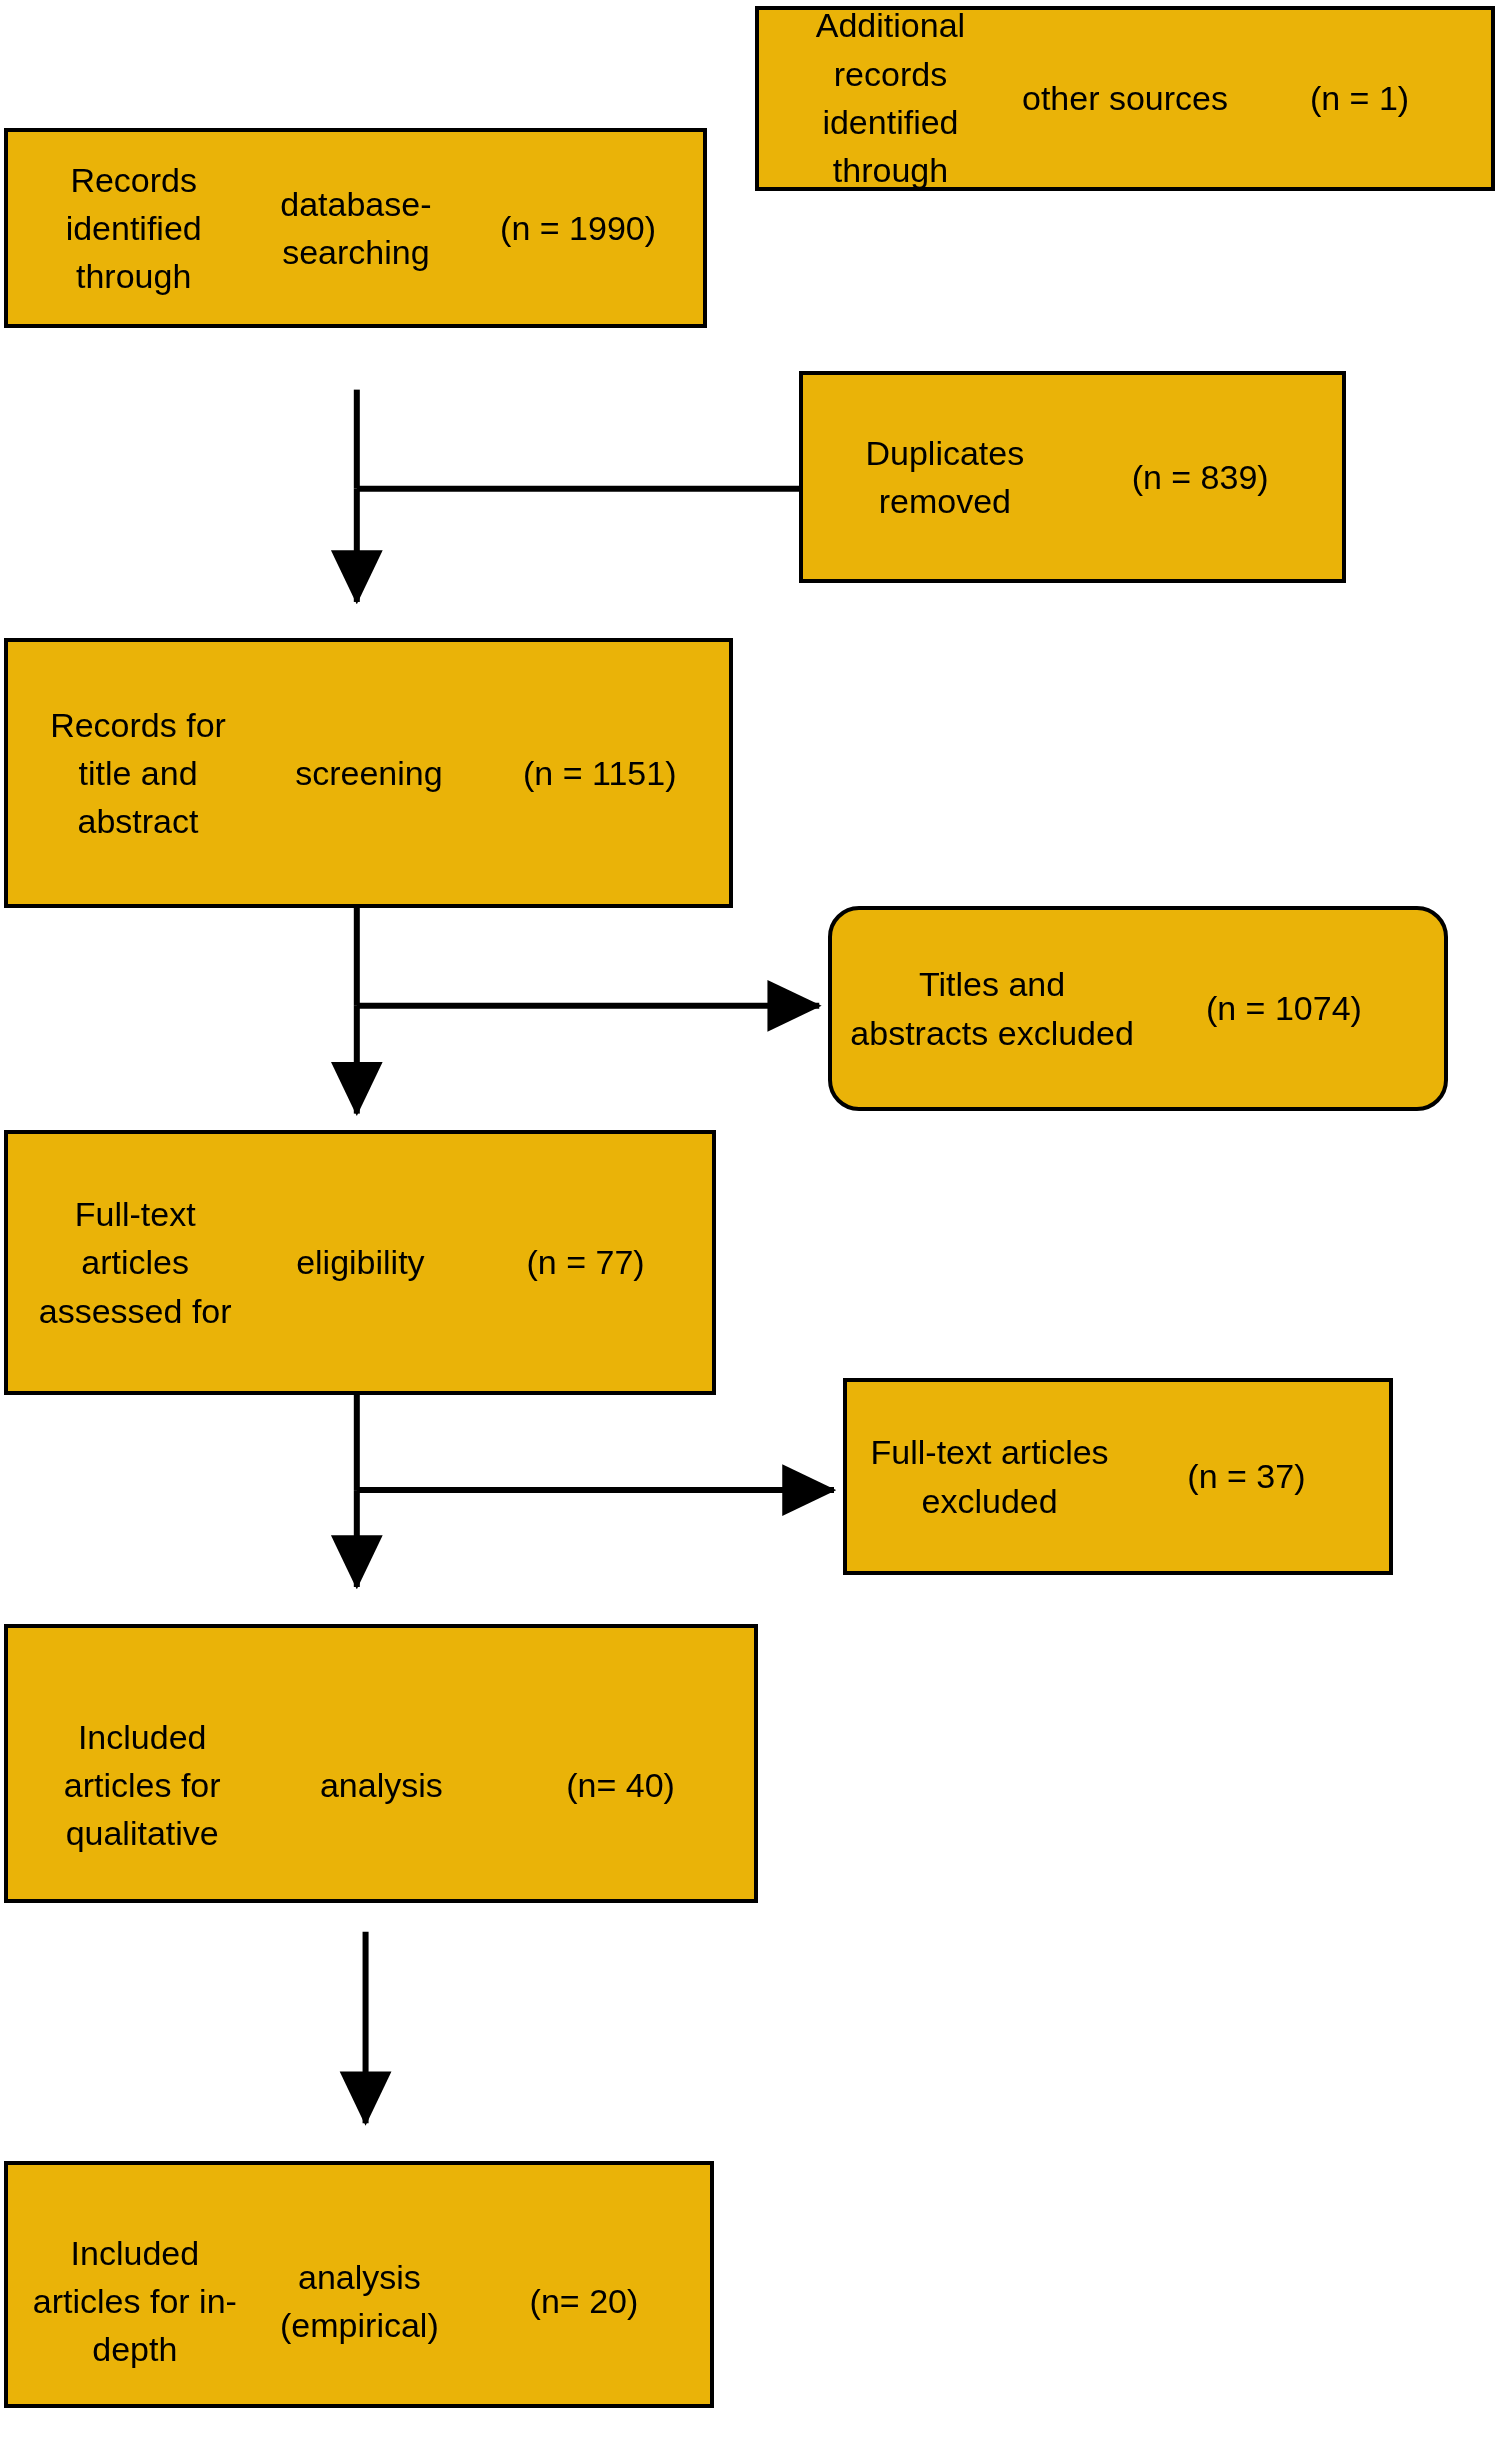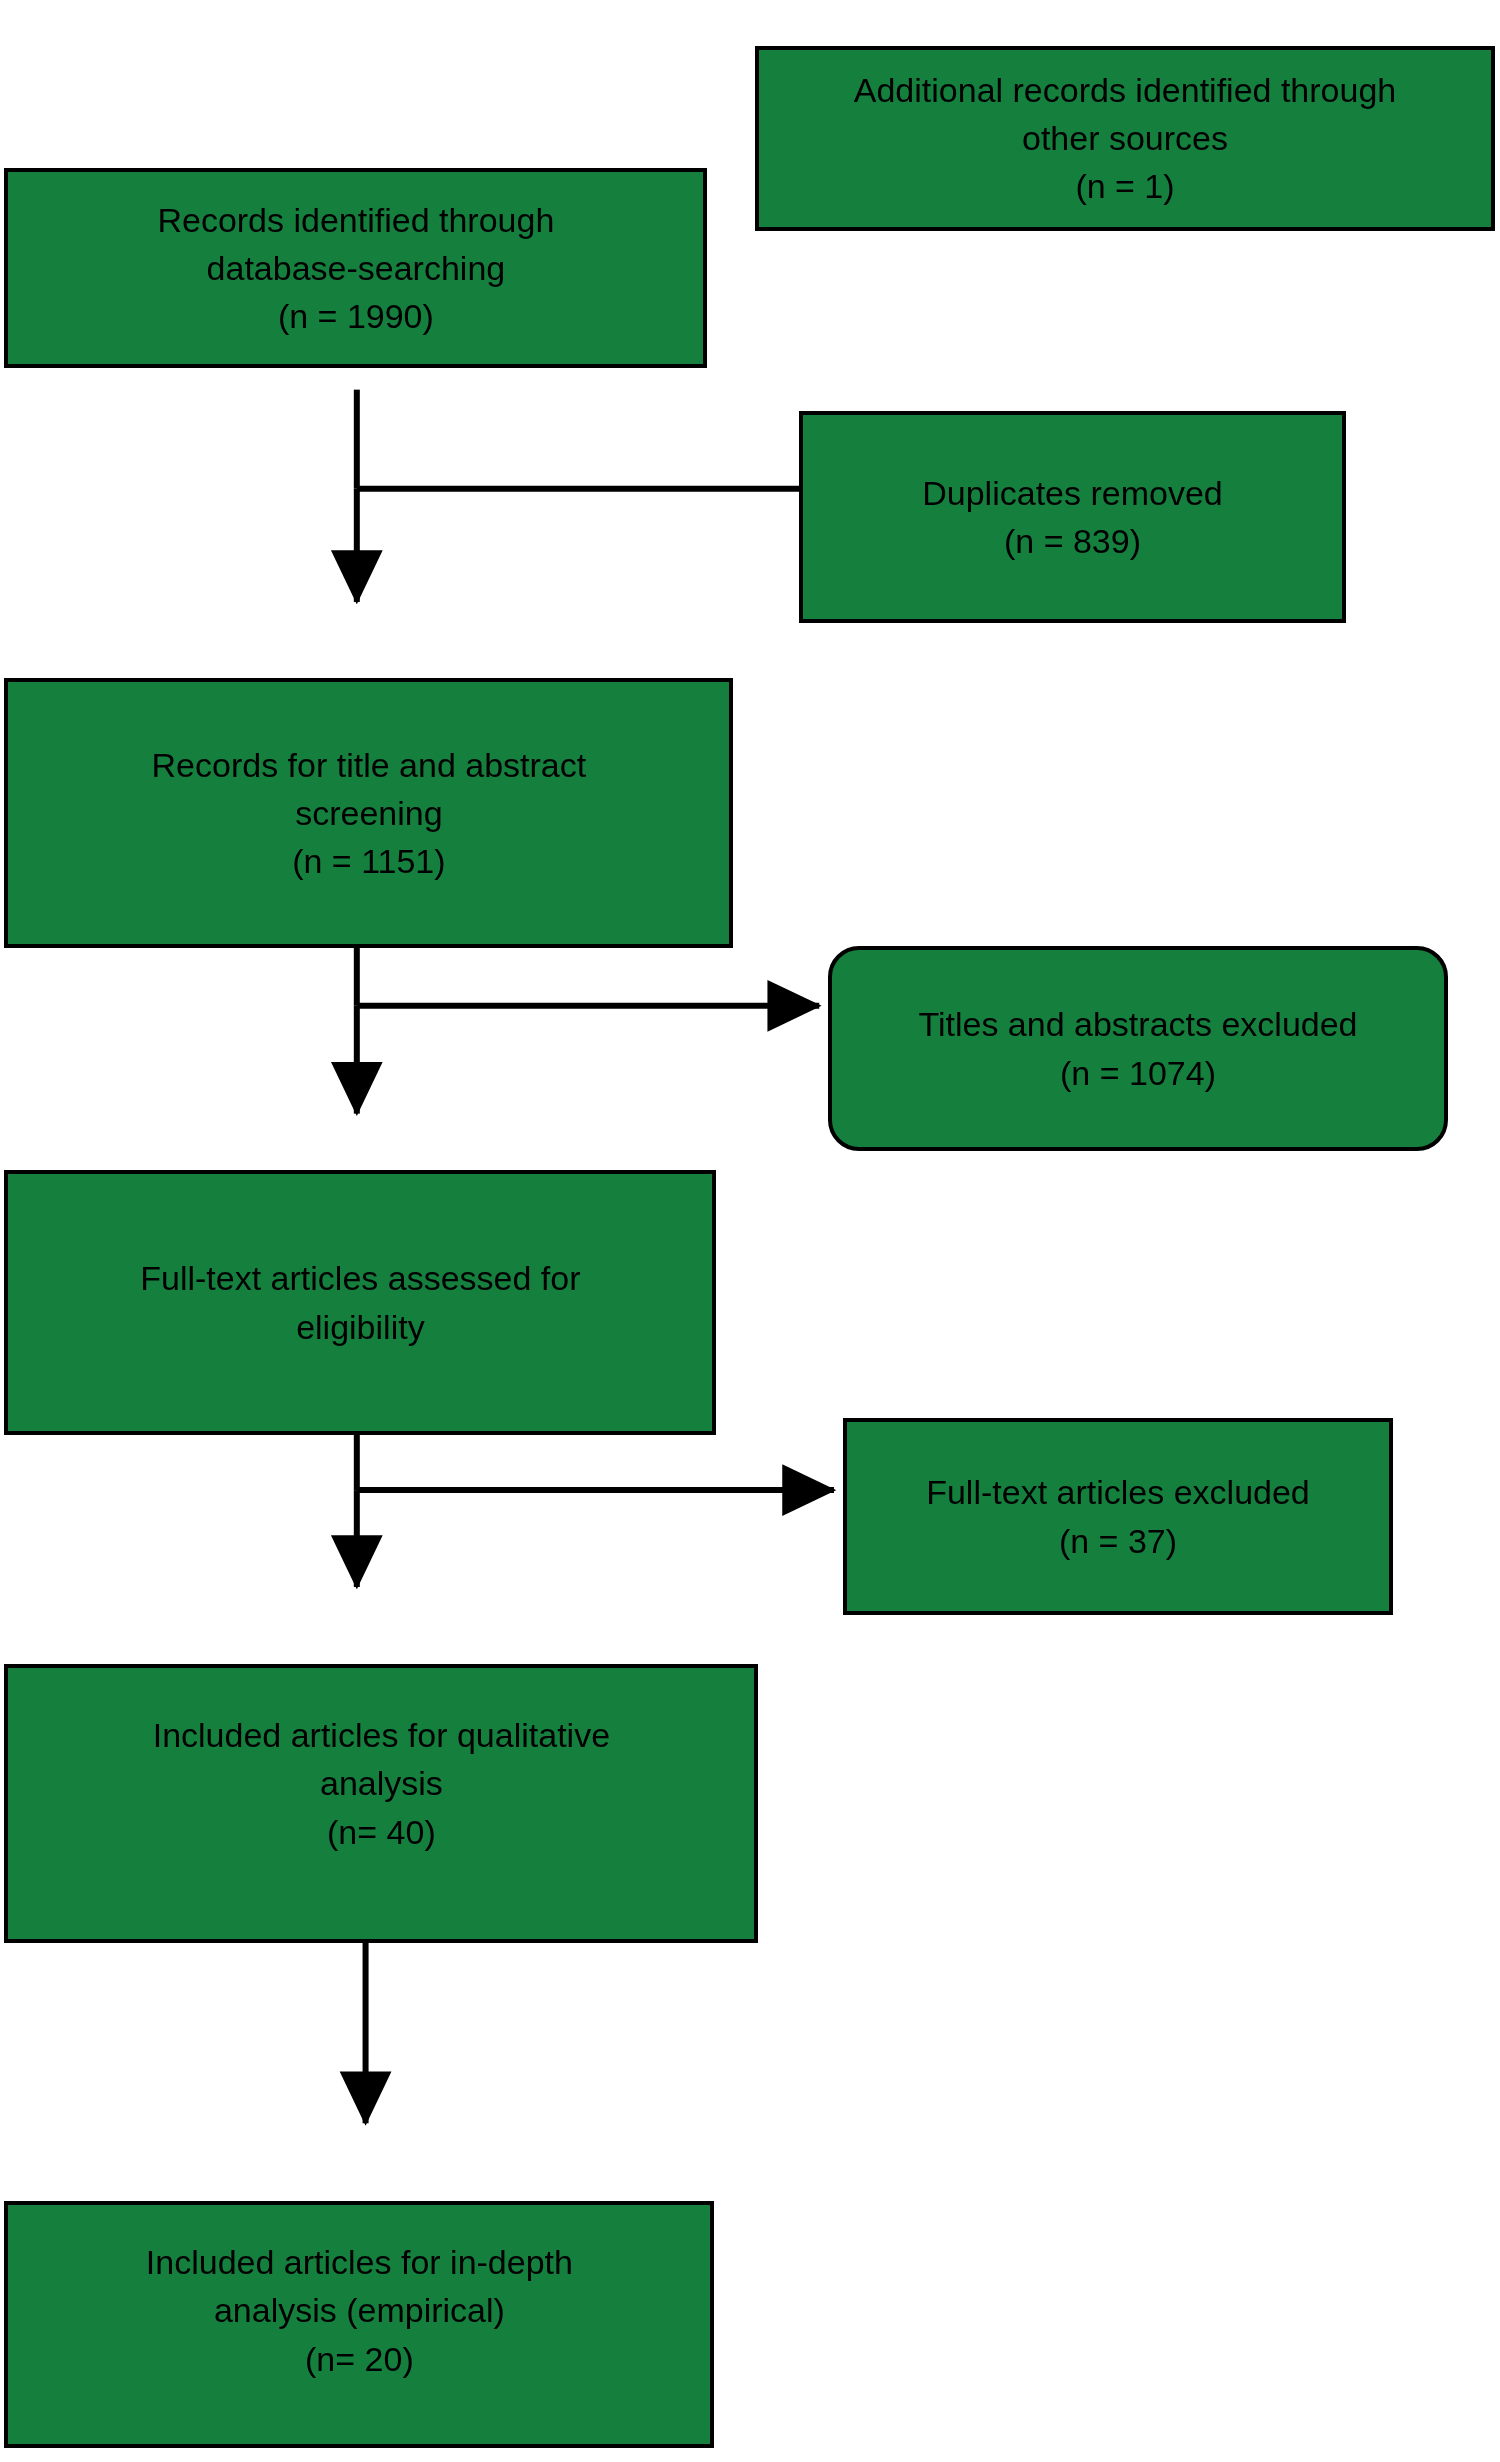--- a/index.html
+++ b/index.html
@@ -12,31 +12,30 @@
     width: 1500px;
     height: 2462px;
     background: #ffffff;
     font-family: "Liberation Sans", sans-serif;
     overflow: hidden;
   }
   .flowbox {
     position: absolute;
     box-sizing: border-box;
     border: 4.9px solid #000000;
-    background: #15803d;
+    background: #eab308;
     display: flex;
-    flex-direction: column;
+    flex-direction: row;
     align-items: center;
     justify-content: center;
     text-align: center;
     color: #000000;
     font-size: 34px;
     line-height: 1.42;
     padding: 0 14.2px;
-    margin-top: 40px;
   }
   .flowbox .line { display: block; width: 100%; }
   svg.connectors {
     position: absolute;
     left: 0;
     top: 0;
     width: 1500px;
     height: 2462px;
     pointer-events: none;
   }
@@ -109,20 +108,21 @@
   </div>
 
   <div class="flowbox" style="left:828px; top:906px; width:620px; height:205px;border-radius:31px;">
     <span class="line">Titles and abstracts excluded</span>
     <span class="line">(n = 1074)</span>
   </div>
 
   <div class="flowbox" style="left:4.4px; top:1130px; width:712px; height:265px;">
     <span class="line">Full-text articles assessed for</span>
     <span class="line">eligibility</span>
+    <span class="line">(n = 77)</span>
   </div>
 
   <div class="flowbox" style="left:843px; top:1378px; width:550px; height:197px;">
     <span class="line">Full-text articles excluded</span>
     <span class="line">(n = 37)</span>
   </div>
 
   <div class="flowbox" style="left:4.4px; top:1624px; width:754px; height:279px; justify-content:flex-start; padding-top:43px;">
     <span class="line">Included articles for qualitative</span>
     <span class="line">analysis</span>

